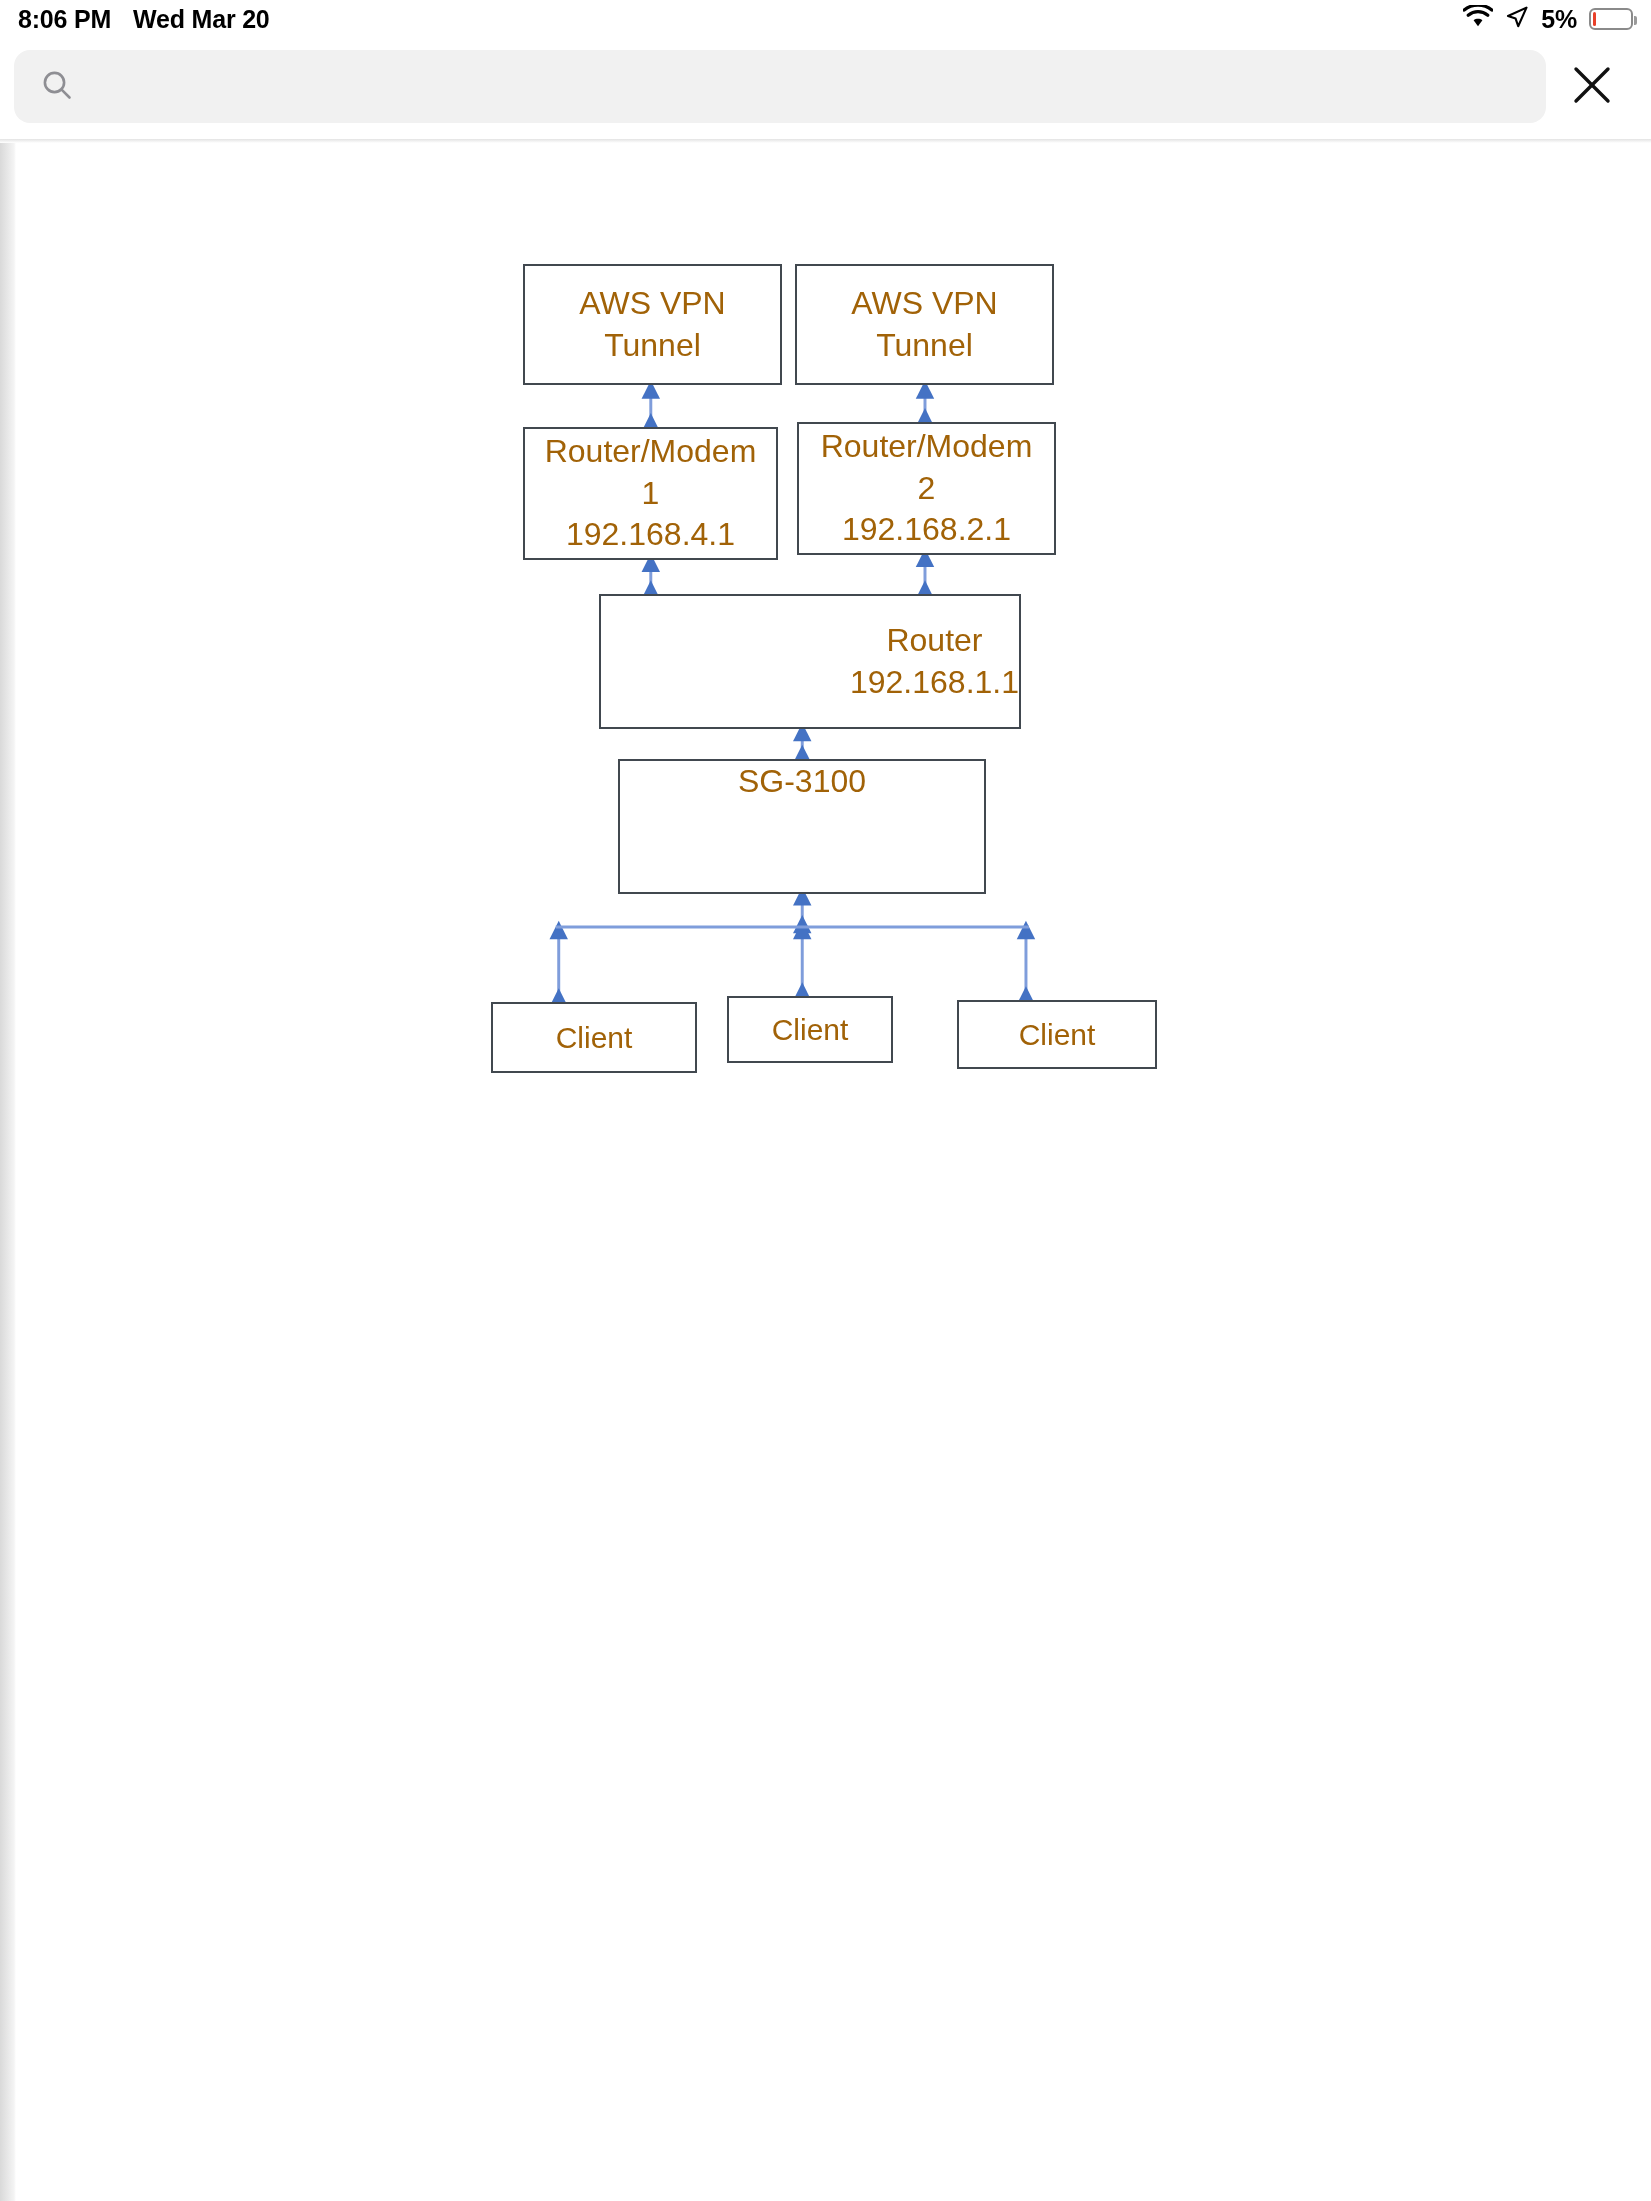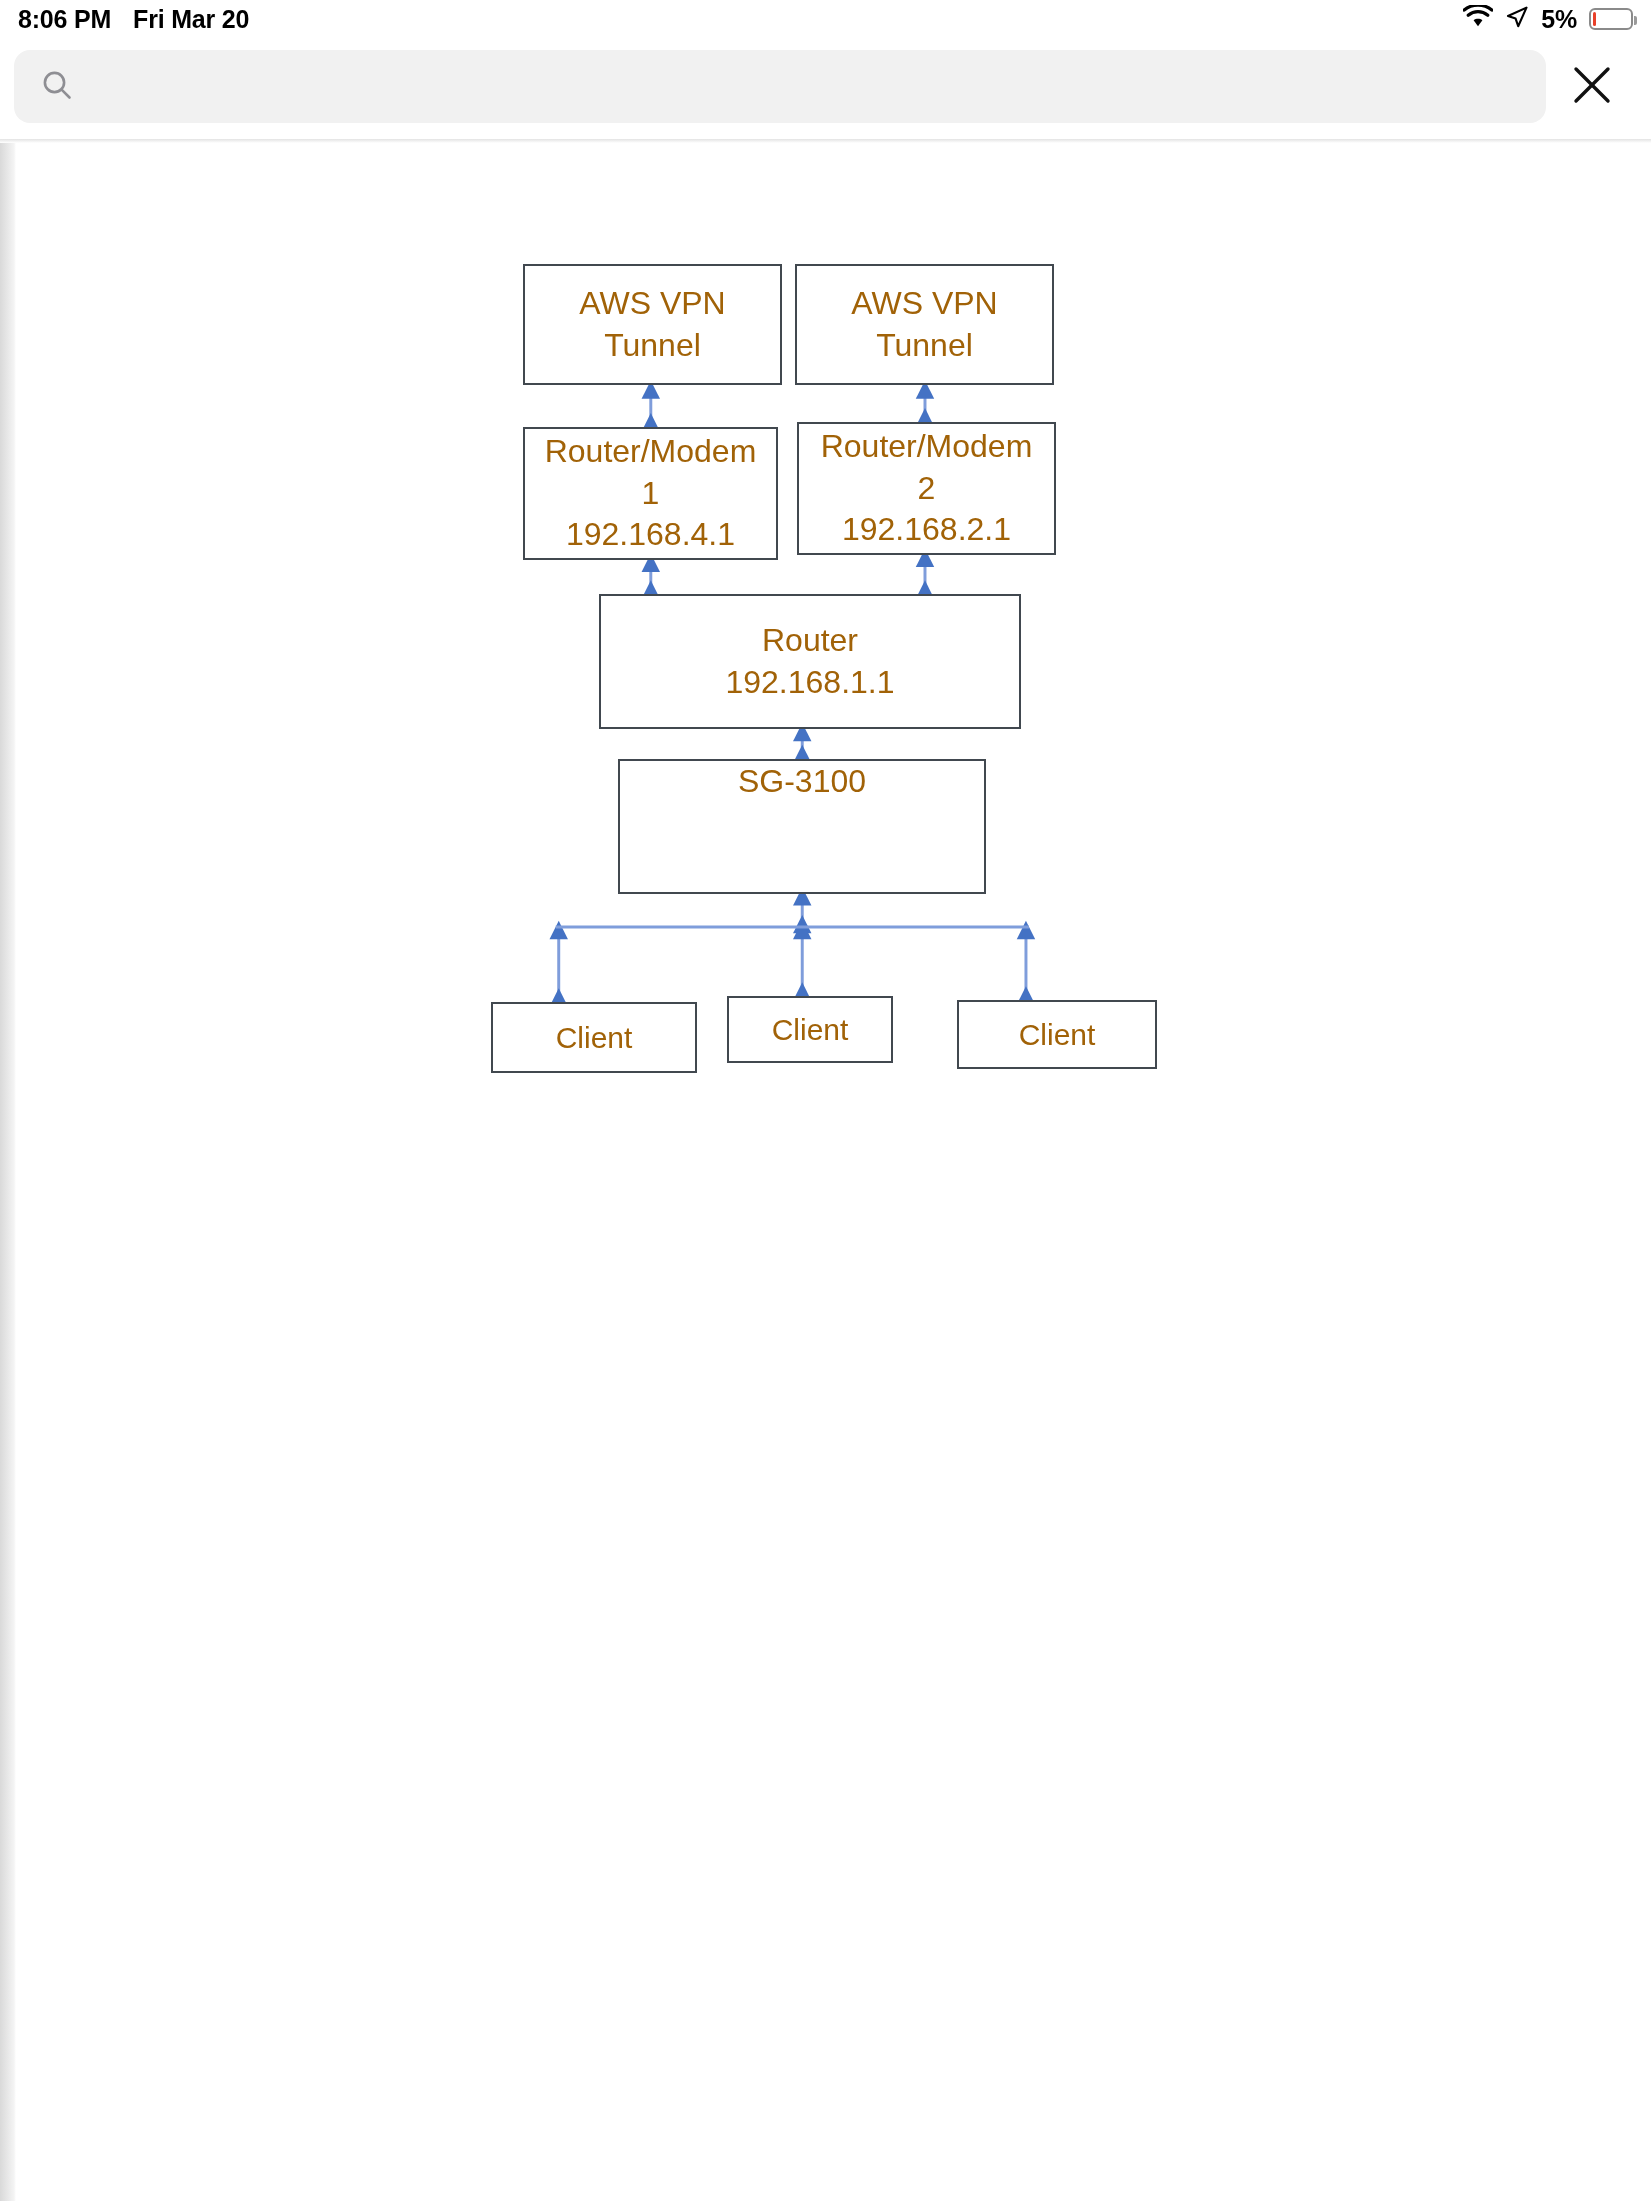--- a/index.html
+++ b/index.html
@@ -176,21 +176,21 @@
     overflow: visible;
     pointer-events: none;
   }
 </style>
 </head>
 <body>
 
 <div id="status-bar">
   <div class="status-left">
     <span>8:06 PM</span>
-    <span>Fri Mar 20</span>
+    <span>Wed Mar 20</span>
   </div>
   <div class="status-right">
     <span>
       <svg width="30" height="24" viewBox="0 0 30 24">
         <path d="M15 21.2 L10.6 15.2 C11.9 14.3 13.4 13.8 15 13.8 C16.6 13.8 18.1 14.3 19.4 15.2 Z" fill="#000"></path>
         <path d="M5.2 10.2 C8.0 7.9 11.4 6.6 15 6.6 C18.6 6.6 22.0 7.9 24.8 10.2" stroke="#000" stroke-width="3.3" fill="none" stroke-linecap="round"></path>
         <path d="M1.2 5.0 C5.1 1.9 9.9 0.2 15 0.2 C20.1 0.2 24.9 1.9 28.8 5.0" stroke="#000" stroke-width="3.3" fill="none" stroke-linecap="round"></path>
       </svg>
     </span>
     <span>
@@ -284,21 +284,21 @@
     </div>
 
     <div class="node center-v" style="left:781px; top:279px; width:259px; height:133px; font-size:32px;">
       <div>
         <span class="node-label">Router/Modem</span>
         <span class="node-label">2</span>
         <span class="node-label">192.168.2.1</span>
       </div>
     </div>
 
-    <div class="node center-v" style="left:583px; top:451px; width:422px; height:135px; font-size:32px;">
+    <div class="node center-v" style="left:583px; top:451px; width:422px; height:135px; font-size:32px;justify-content:flex-end;">
       <div>
         <span class="node-label">Router</span>
         <span class="node-label">192.168.1.1</span>
       </div>
     </div>
 
     <div class="node top-v" style="left:602px; top:616px; width:368px; height:135px; font-size:32px; ">
       <div>
         <span class="node-label">SG-3100</span>
       </div>

